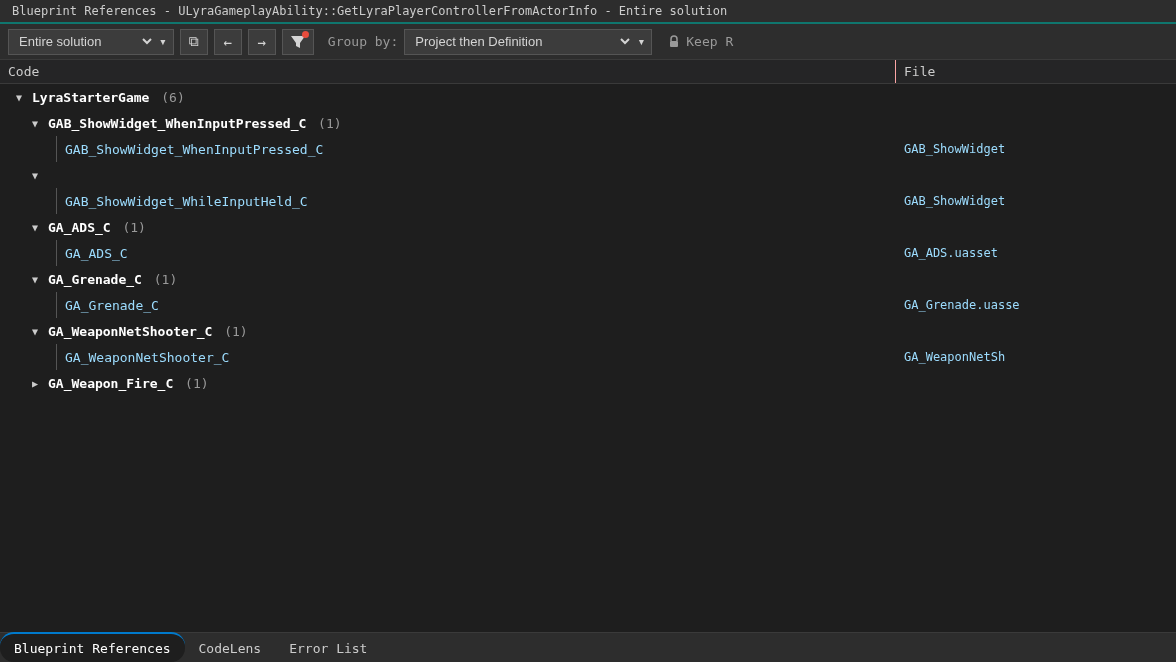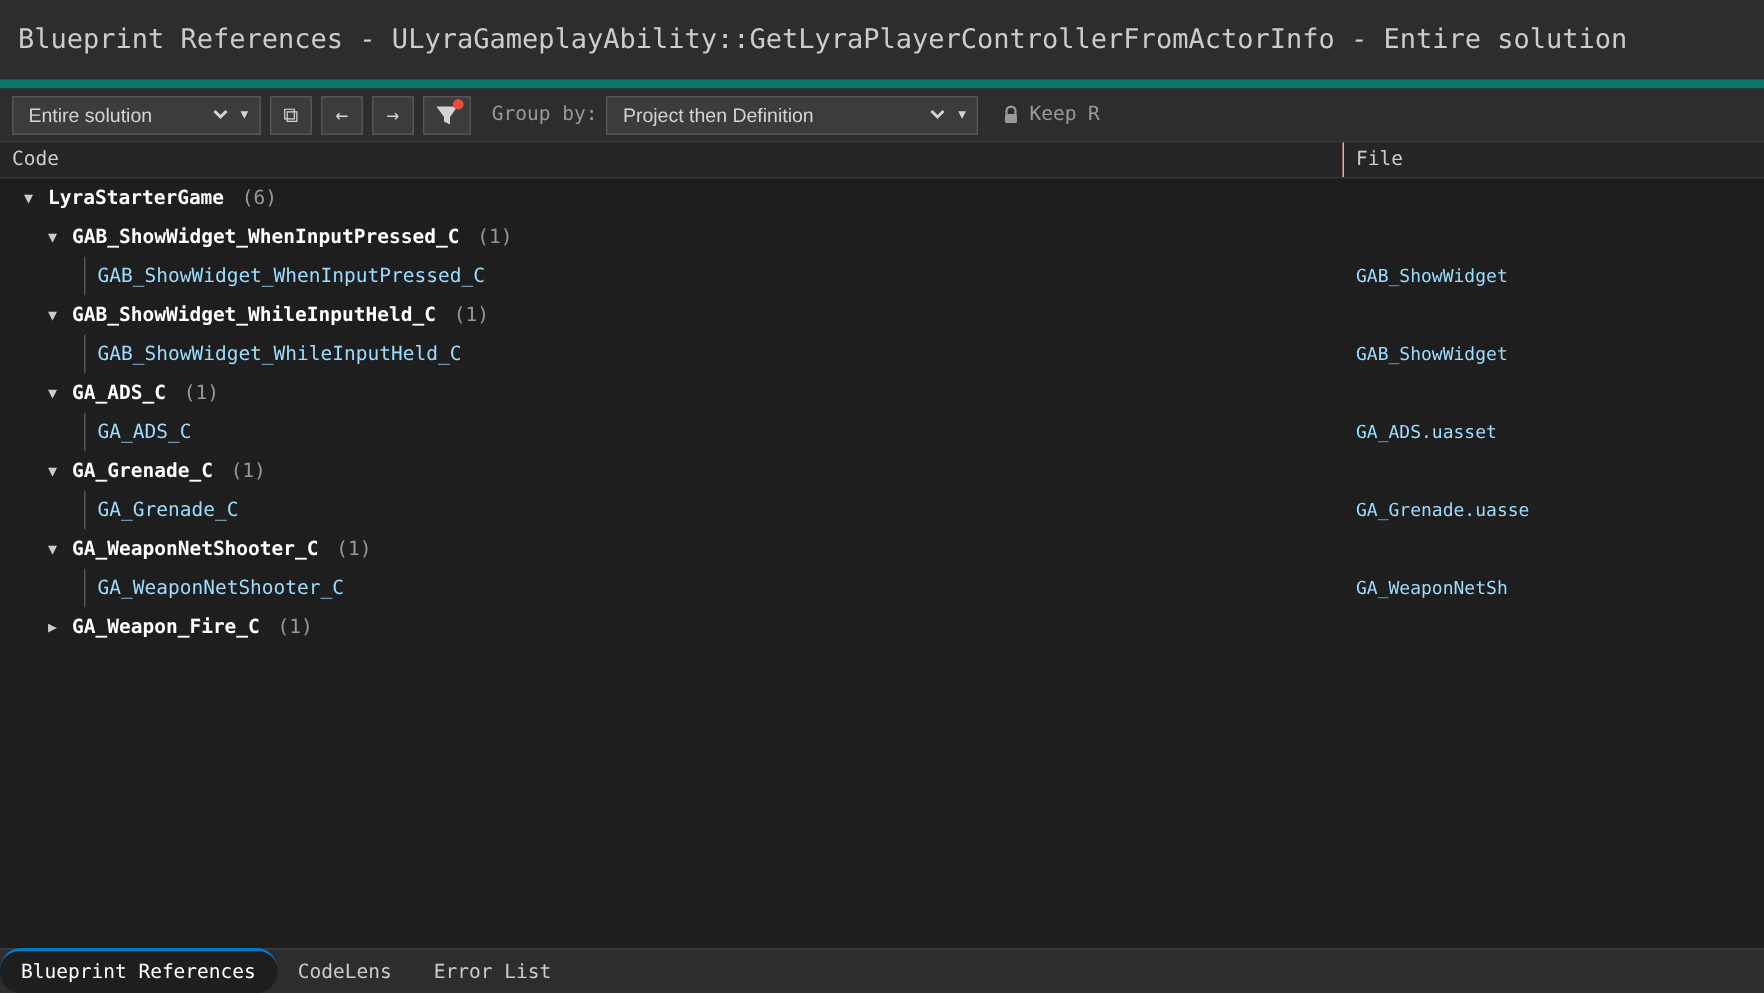--- a/index.html
+++ b/index.html
@@ -11,24 +11,24 @@
       font-family: 'Segoe UI', Consolas, monospace;
       font-size: 13px;
       overflow: hidden;
       display: flex;
       flex-direction: column;
     }
 
     
     #title-bar {
       background: #2d2d2d;
-      padding: 16px 12px;
-      font-size: 18px;
+      padding: 4px 12px;
+      font-size: 12px;
       color: #cccccc;
-      border-bottom: 6px solid #0f766e;
+      border-bottom: 2px solid #0f766e;
       white-space: nowrap;
       overflow: hidden;
     }
 
     
     #toolbar {
       background: #2d2d2d;
       display: flex;
       align-items: center;
       padding: 4px 8px;
@@ -339,21 +339,20 @@
       <span class="vertical-line"></span>
       <span class="row-leaf">GAB_ShowWidget_WhenInputPressed_C</span>
     </div>
     <div class="row-file">GAB_ShowWidget</div>
   </div>
 
   <div class="tree-row">
     <div class="row-code">
       <span class="tree-indent"></span>
       <span class="tree-arrow expanded"></span>
-      <span class="row-group">GAB_ShowWidget_WhileInputHeld_C <span class="count">(1)</span></span>
     </div>
     <div class="row-file"></div>
   </div>
 
   <div class="tree-row">
     <div class="row-code">
       <span class="tree-indent"></span>
       <span class="tree-indent"></span>
       <span class="vertical-line"></span>
       <span class="row-leaf">GAB_ShowWidget_WhileInputHeld_C</span>

